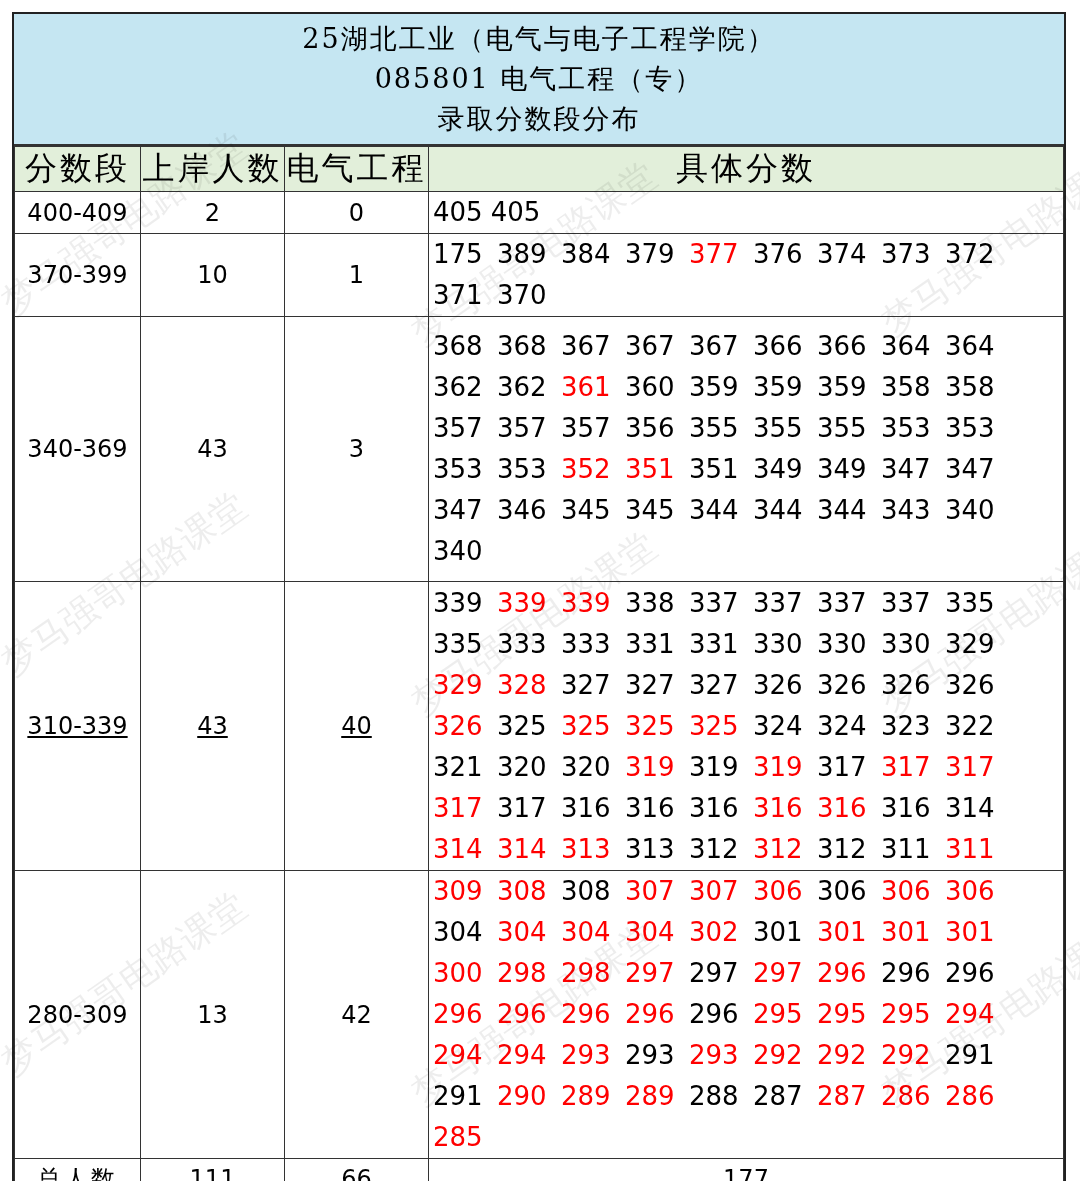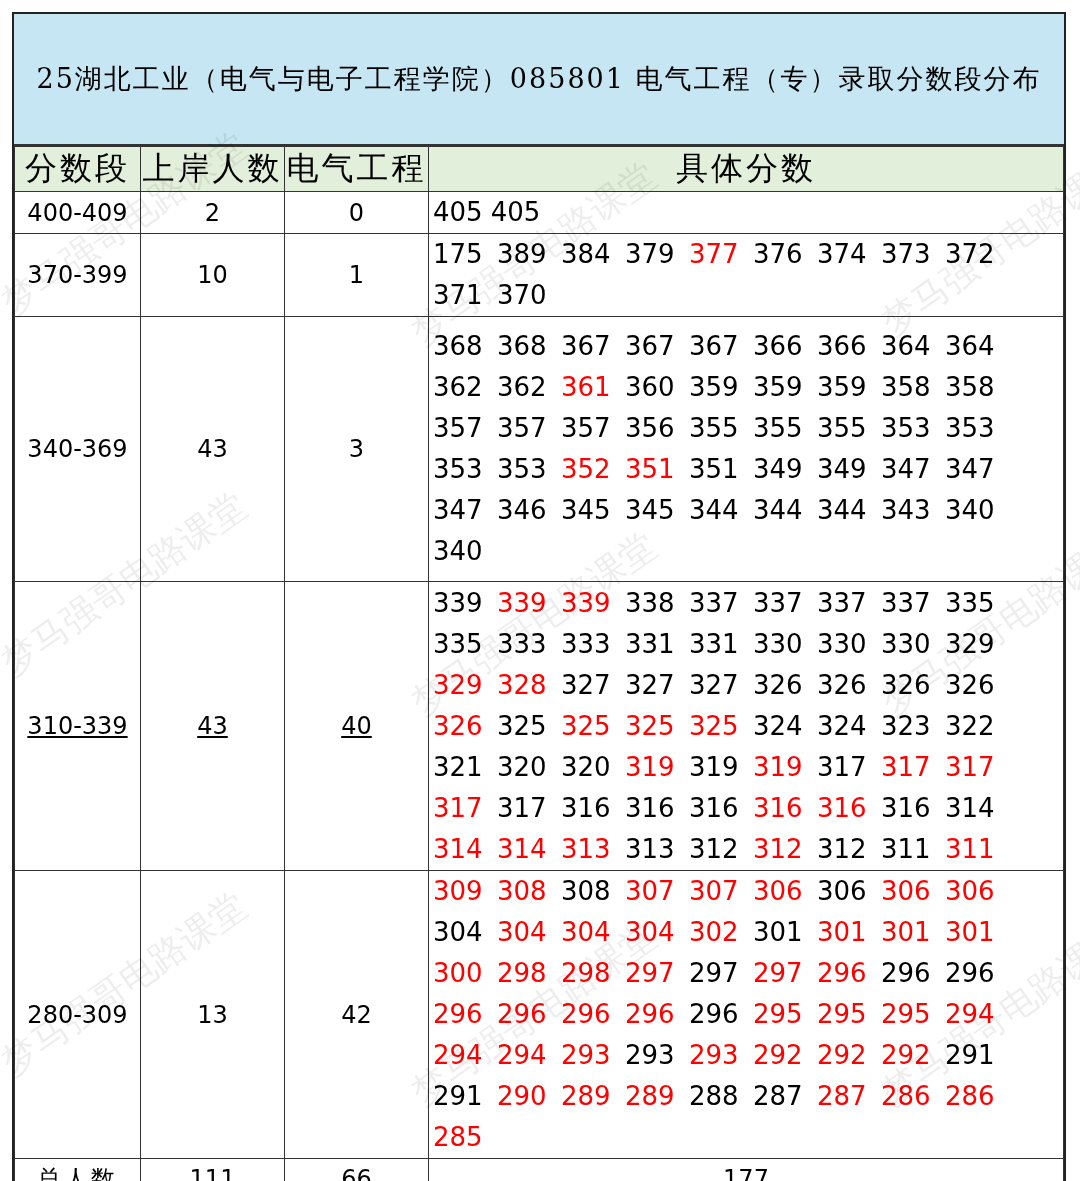--- a/index.html
+++ b/index.html
@@ -1,21 +1,21 @@
 <!DOCTYPE html>
 <html><head>
 <meta charset="utf-8">
 <style>
   html, body { margin:0; padding:0; background:#ffffff; }
   body { width:1080px; height:1181px; position:relative; overflow:hidden;
          font-family:"DejaVu Sans","Liberation Sans",sans-serif; color:#000; }
   .sheet { position:absolute; left:12px; top:12px; width:1054px;
            border:2px solid #222; box-sizing:border-box; background:#fff; }
   .title-block { background:#C5E6F2; height:130px; border-bottom:2px solid #333;
-                 display:flex; flex-direction:row; align-items:center; justify-content:center; }
+                 display:flex; flex-direction:column; align-items:center; justify-content:center; }
   .title-line { font-family:"DejaVu Serif","Liberation Serif",serif; font-size:27px;
                 line-height:40px; letter-spacing:2px; }
   table { border-collapse:collapse; width:100%; table-layout:fixed; }
   col.c1 { width:126px; } col.c2 { width:144px; } col.c3 { width:144px; } col.c4 { width:auto; }
   th, td { border:1.5px solid #333; padding:0; }
   tr.head th { background:#E2EFDA; height:36px; font-weight:normal;
                font-family:"DejaVu Serif","Liberation Serif",serif; font-size:32px; letter-spacing:3px; }
   td.band, td.num { text-align:center; font-size:24px; }
   td.scores { padding:0 4px; font-size:26px; line-height:41px; vertical-align:middle; }
   .score { display:inline-block; width:64px; }

